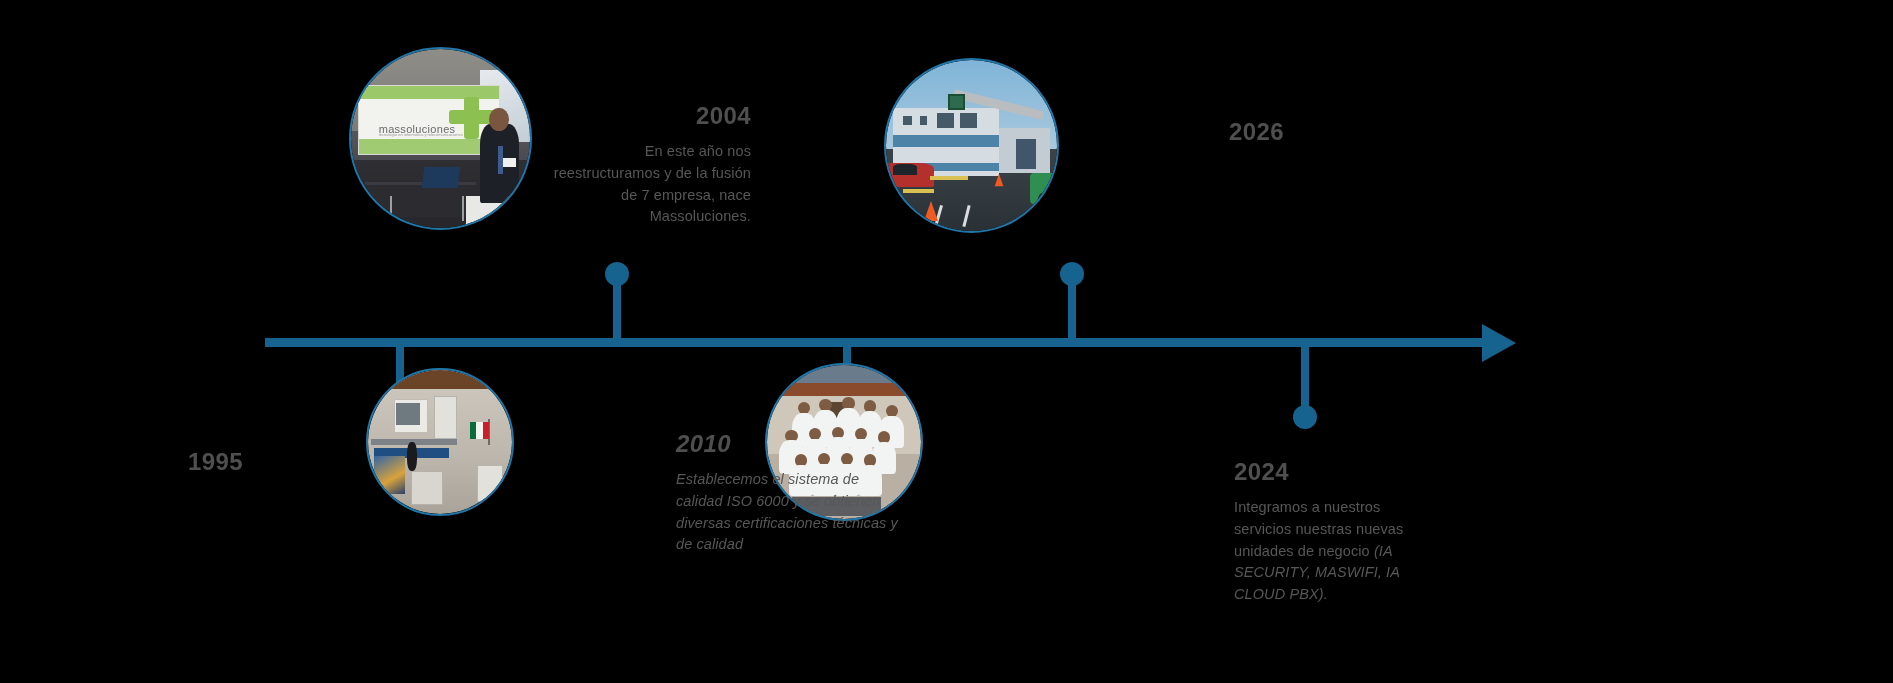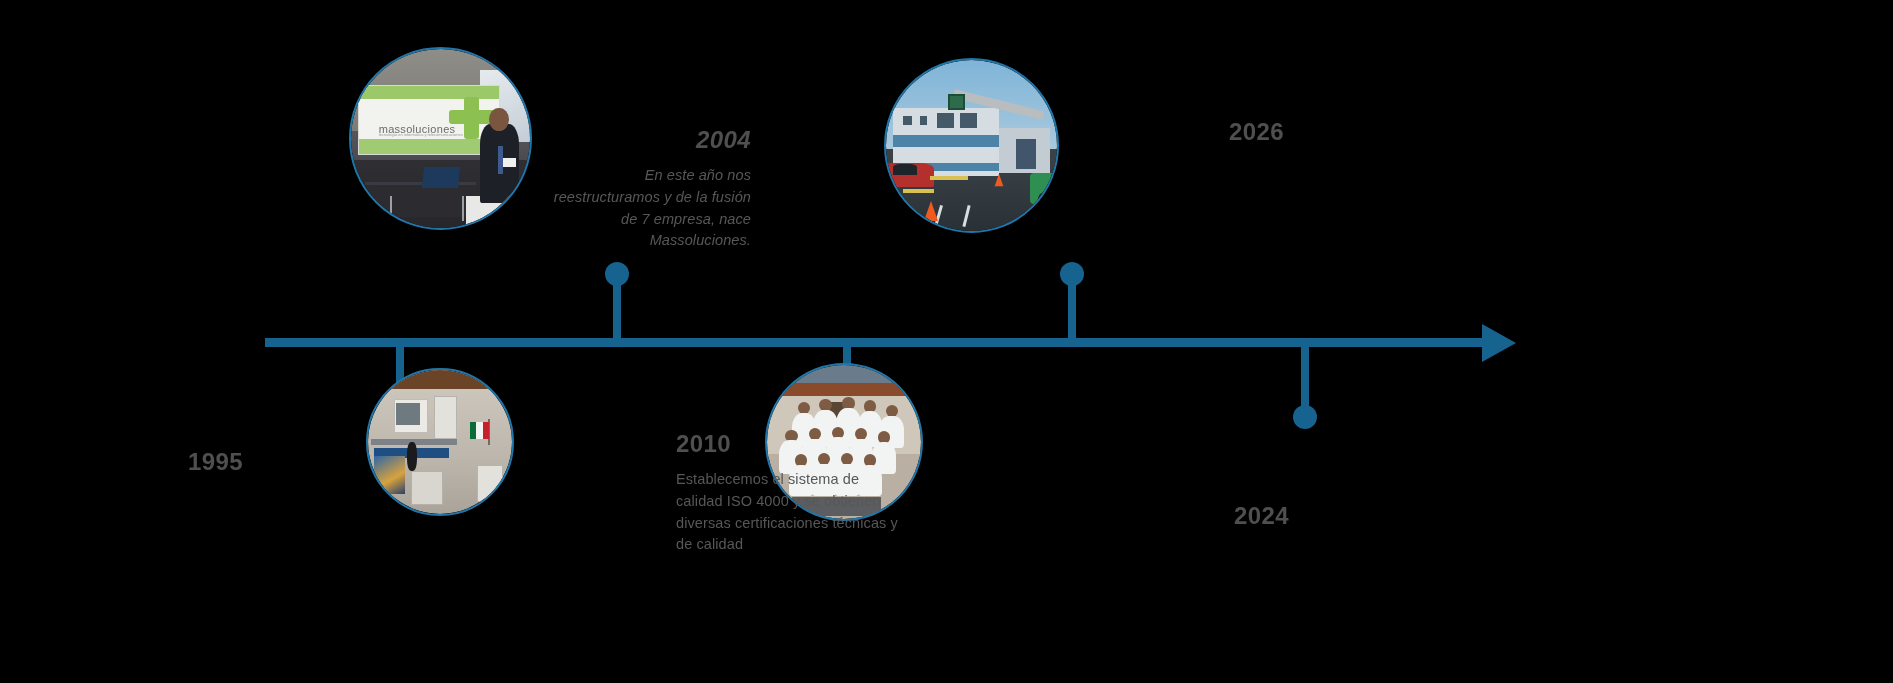--- a/index.html
+++ b/index.html
@@ -264,31 +264,32 @@
 
       <div class="legs" style="left:16%;bottom:2%;width:58%;height:12%;background:#4a4f55;opacity:.85;"></div>
     </div>
   </div>
 
 
   <div class="block ta-left" style="left:188px;top:450px;width:176px;">
     <div class="year">1995</div>
   </div>
 
-  <div class="block ta-right" style="left:546px;top:128px;width:205px;font-style:italic;">
+  <div class="block ta-right" style="left:546px;top:104px;width:205px;">
     <div class="year">2004</div>
     <p class="desc">En este año nos reestructuramos y de la fusión de 7 empresa, nace Massoluciones.</p>
   </div>
 
-  <div class="block ta-left" style="left:676px;top:432px;width:230px;">
+  <div class="block ta-left" style="left:676px;top:432px;width:230px;font-style:italic;">
     <div class="year">2010</div>
-    <p class="desc">Establecemos el sistema de calidad ISO 4000 y se obtienen diversas certificaciones técnicas y de calidad</p>
+    <p class="desc">Establecemos el sistema de calidad ISO 6000 y se obtienen diversas certificaciones técnicas y de calidad</p>
   </div>
 
   <div class="block ta-right" style="left:1075px;top:120px;width:209px;">
     <div class="year">2026</div>
   </div>
 
-  <div class="block ta-left" style="left:1234px;top:460px;width:197px;margin-top:44px;">
+  <div class="block ta-left" style="left:1234px;top:460px;width:197px;">
     <div class="year">2024</div>
+    <p class="desc"><span>Integramos a nuestros servicios nuestras nuevas unidades de negocio </span><span class="it">(IA SECURITY, MASWIFI, IA CLOUD PBX).</span></p>
   </div>
 
 </div>
 
 </body></html>

